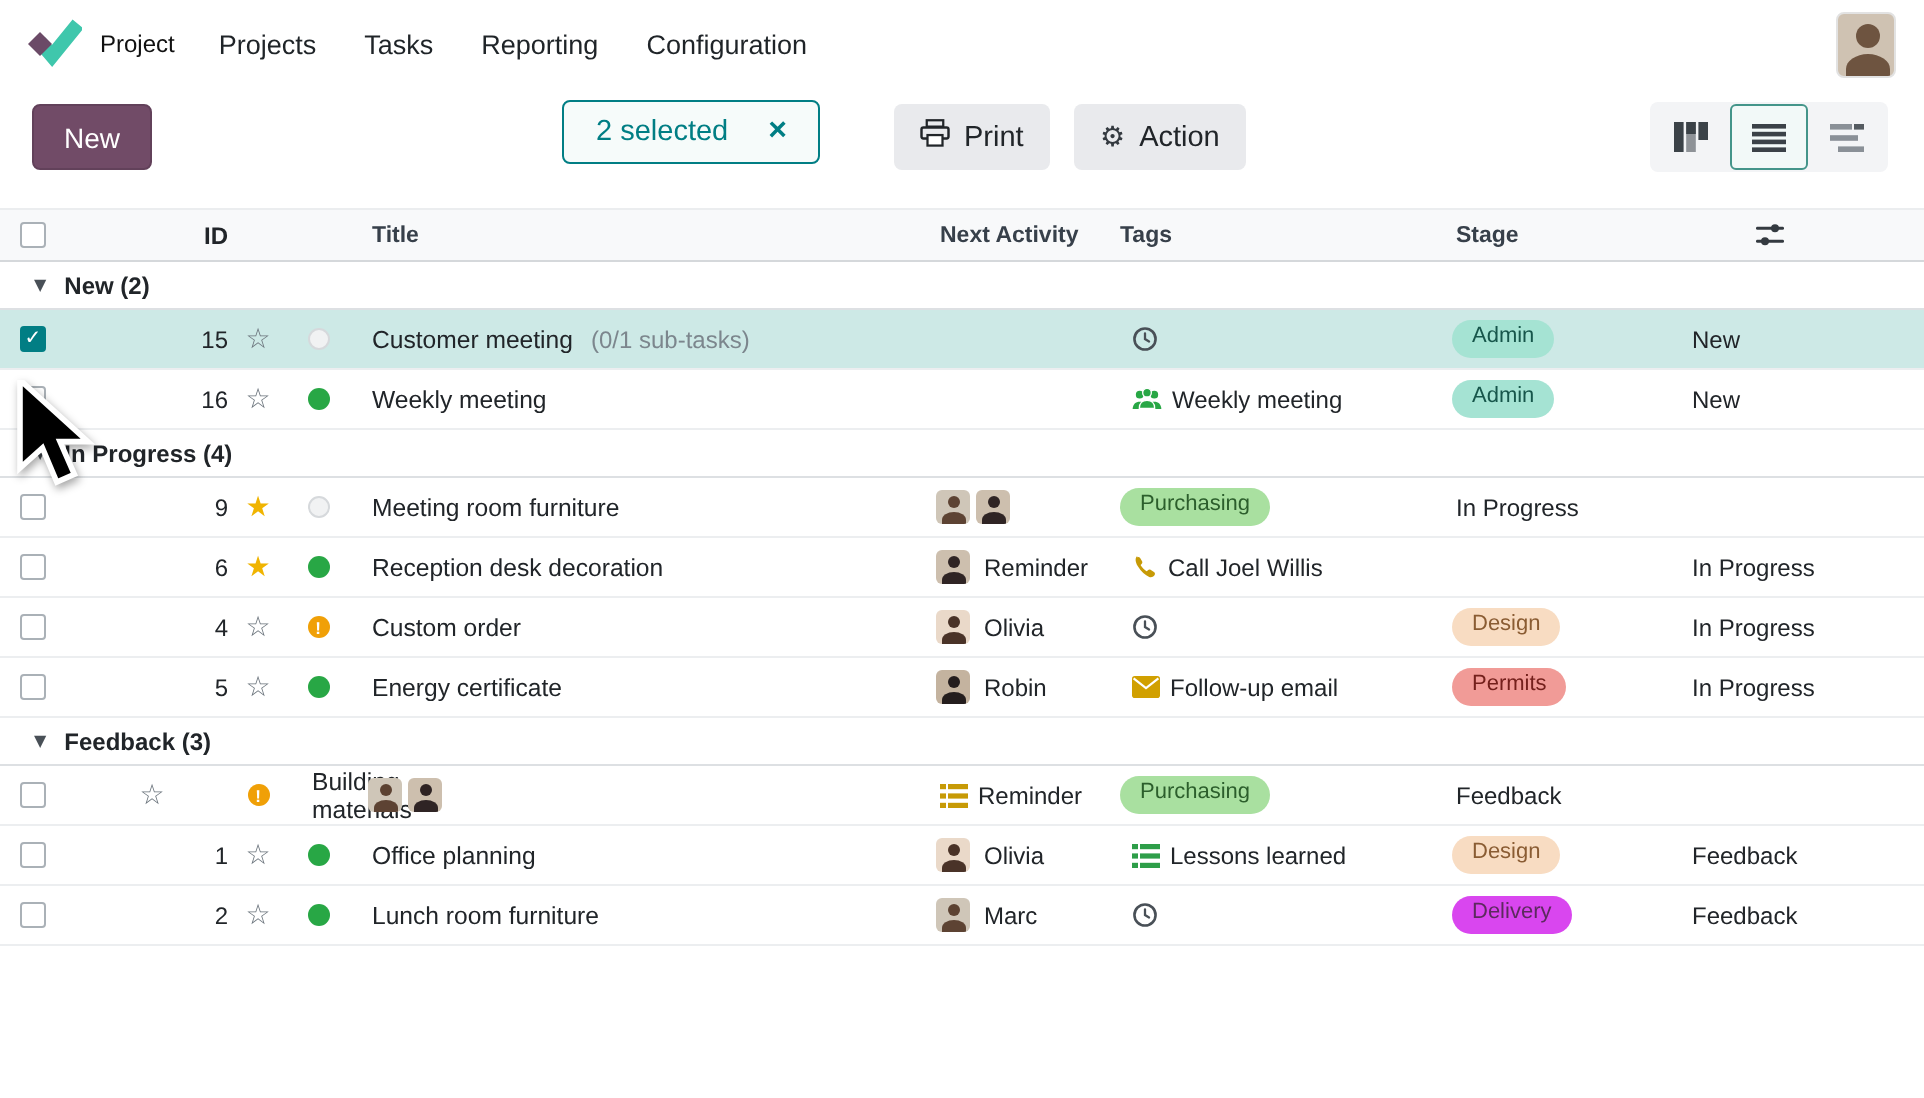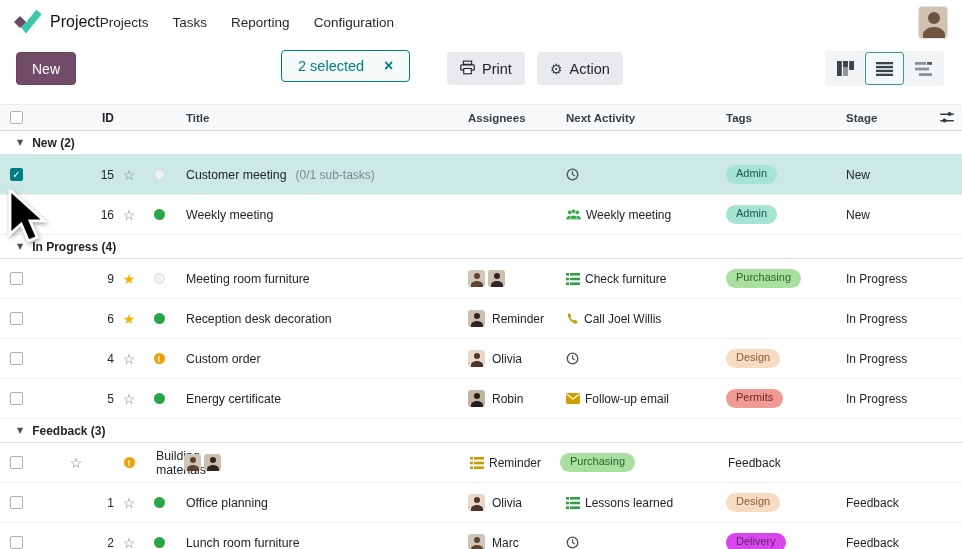--- a/index.html
+++ b/index.html
@@ -4,21 +4,21 @@
 <style>
   * { box-sizing: border-box; margin: 0; padding: 0; }
   html,body { width:962px; height:549px; }
   body {
     font-family: "Liberation Sans", "DejaVu Sans", sans-serif;
     background:#fff; color:#212529; position:relative; overflow:hidden;
   }
   
   .navbar { height:44px; display:flex; align-items:center; padding:0 14px; background:#fff; }
   .logo { width:27px; height:26px; margin-right:9px; display:flex; align-items:center; }
-  .app-name { font-size:16px; color:#111; }
+  .app-name { font-size:12px; color:#111; margin-right:22px; }
   .nav-item { font-size:13.5px; color:#1f2428; margin-right:24px; cursor:pointer; }
   .nav-avatar { margin-left:auto; width:30px; height:33px; border-radius:4px; background:#cfc2b2; position:relative; overflow:hidden; border:1px solid #e2e2e2; }
   .nav-avatar::before { content:""; position:absolute; top:5px; left:9px; width:12px; height:12px; border-radius:50%; background:#6e5440; }
   .nav-avatar::after { content:""; position:absolute; bottom:-4px; left:4px; width:22px; height:15px; border-radius:50% 50% 0 0; background:#6e5440; }
   
   .controls { height:54px; position:relative; background:#fff; }
   .new-btn { position:absolute; left:16px; top:8px; height:33px; padding:0 15px; background:#714B67; color:#fff; border:1px solid #62415a; border-radius:4px; font-size:14px; display:flex; align-items:center; cursor:pointer; }
   .selected-pill { position:absolute; left:281px; top:6px; height:32px; padding:0 16px; border:1px solid #017e84; border-radius:4px; background:#f6fbfa; display:flex; align-items:center; gap:20px; }
   .selected-text { color:#017e84; font-size:14.5px; }
   .pill-close { color:#017e84; font-size:16px; font-weight:bold; cursor:pointer; line-height:1; }
@@ -44,21 +44,21 @@
   .c-activity { padding-left:12px; gap:5px; }
   .c-tags { padding-left:6px; }
   .c-stage { padding-left:8px; font-size:12px; }
   .c-extra { justify-content:center; }
   .thead .c-title, .thead .c-assignees, .thead .c-activity, .thead .c-tags, .thead .c-stage { font-size:11.5px; }
   .checkbox { width:13px; height:13px; border:1px solid #aab1b7; border-radius:2px; background:#fff; display:flex; align-items:center; justify-content:center; flex:none; cursor:pointer; }
   .checkbox.checked { background:#017e84; border-color:#017e84; color:#fff; font-size:10px; font-family:"DejaVu Sans",sans-serif; }
   .checkbox.checked::after { content:"✓"; }
   .group-row { height:24px; display:flex; align-items:center; padding-left:17px; gap:9px; border-bottom:1px solid #dde0e3; font-size:12px; font-weight:700; color:#212529; background:#fff; cursor:pointer; }
   .group-caret { font-size:8px; color:#495057; font-family:"DejaVu Sans",sans-serif; }
-  .row { height:40px; border-bottom:1px solid #eceef0; background:#fff; font-size:12px; cursor:pointer; }
+  .row { height:30px; border-bottom:1px solid #eceef0; background:#fff; font-size:12px; cursor:pointer; }
   .row.selected { background:#cde9e6; }
   .star { font-size:14px; line-height:1; font-family:"DejaVu Sans",sans-serif; cursor:pointer; }
   .star.unstarred { color:#6c757d; }
   .star.starred { color:#f0b400; }
   .status-dot { width:11px; height:11px; border-radius:50%; flex:none; display:flex; align-items:center; justify-content:center; cursor:pointer; }
   .status-dot.todo { background:#f1f2f3; border:1px solid #d6d9dc; }
   .status-dot.done { background:#28a745; }
   .status-dot.warning { background:#f0a007; color:#fff; font-size:8.5px; font-weight:700; }
   .status-dot.warning::after { content:"!"; }
   .title-text { color:#212529; font-size:12.3px; }
@@ -149,21 +149,20 @@
 
 <div class="table">
   <div class="grid-row thead">
     <div class="cell c-check">
         <span class="checkbox"></span>
       </div>
     <div class="cell c-id">ID</div>
     <div class="cell c-star"></div>
     <div class="cell c-status"></div>
     <div class="cell c-title">Title</div>
-    <div class="cell c-assignees">Assignees</div>
     <div class="cell c-activity">Next Activity</div>
     <div class="cell c-tags">Tags</div>
     <div class="cell c-stage">Stage</div>
     <div class="cell c-extra">
       <span style="color:#343a40;display:flex;">
         <svg width="14" height="13" viewBox="0 0 14 13">
           <rect y="2.4" width="14" height="1.5" rx=".7" fill="currentColor"></rect>
           <circle cx="9.5" cy="3.1" r="2" fill="currentColor"></circle>
           <rect y="8.9" width="14" height="1.5" rx=".7" fill="currentColor"></rect>
           <circle cx="4.5" cy="9.6" r="2" fill="currentColor"></circle>
@@ -257,208 +256,195 @@
           <span class="status-dot todo"></span>
         </div>
     <div class="cell c-title">
       <span class="title-text">Meeting room furniture</span>
       <span class="subtitle"></span>
     </div>
     <div class="cell c-assignees">
           <span class="avatar av-man-beard"></span>
           <span class="avatar av-woman-dark"></span>
         </div>
+    <div class="cell c-tags">
+          <span class="tag-pill" style="background: rgb(169, 224, 160); color: rgb(44, 94, 44);">Purchasing</span>
+        </div>
+    <div class="cell c-stage">In Progress</div>
+    <div class="cell c-extra"></div>
+  </div>
+      <div class="grid-row row">
+    <div class="cell c-check">
+          <span class="checkbox"></span>
+        </div>
+    <div class="cell c-id">6</div>
+    <div class="cell c-star">
+          <span class="star starred">★</span>
+        </div>
+    <div class="cell c-status">
+          <span class="status-dot done"></span>
+        </div>
+    <div class="cell c-title">
+      <span class="title-text">Reception desk decoration</span>
+      <span class="subtitle"></span>
+    </div>
+    <div class="cell c-assignees">
+          <span class="avatar av-woman-dark"></span>
+          <span class="assignee-name">Reminder</span>
+        </div>
+    <div class="cell c-activity">
+          <span class="act-icon" style="color: rgb(199, 154, 6);">
+            <svg width="13" height="13" viewBox="0 0 16 16">
+              <path d="M3.2 1.2C2.1 2.2 1.6 4.1 3.6 7.6s4.6 5.6 7 6.5c1.5.6 2.9-.4 3.4-1.4.3-.6.1-1.3-.5-1.7l-2.1-1.3c-.5-.3-1.1-.2-1.5.2l-.7.7C8 10.1 6 8.1 5.3 6.7l.7-.7c.4-.4.5-1 .2-1.5L5 2.5c-.4-.6-1.2-.8-1.8-.4z" fill="currentColor"></path>
+            </svg>
+          </span>
+          <span class="act-label">Call Joel Willis</span>
+        </div>
+    <div class="cell c-tags"></div>
+    <div class="cell c-stage">In Progress</div>
+    <div class="cell c-extra"></div>
+  </div>
+      <div class="grid-row row">
+    <div class="cell c-check">
+          <span class="checkbox"></span>
+        </div>
+    <div class="cell c-id">4</div>
+    <div class="cell c-star">
+          <span class="star unstarred">☆</span>
+        </div>
+    <div class="cell c-status">
+          <span class="status-dot warning"></span>
+        </div>
+    <div class="cell c-title">
+      <span class="title-text">Custom order</span>
+      <span class="subtitle"></span>
+    </div>
+    <div class="cell c-assignees">
+          <span class="avatar av-woman-bun"></span>
+          <span class="assignee-name">Olivia</span>
+        </div>
+    <div class="cell c-activity">
+          <span class="act-icon" style="color: rgb(73, 80, 87);">
+            <svg width="13" height="13" viewBox="0 0 16 16">
+              <circle cx="8" cy="8" r="6.5" fill="none" stroke="currentColor" stroke-width="1.6"></circle>
+              <path d="M8 4.5V8l2.5 1.5" fill="none" stroke="currentColor" stroke-width="1.4" stroke-linecap="round"></path>
+            </svg>
+          </span>
+        </div>
+    <div class="cell c-tags">
+          <span class="tag-pill" style="background: rgb(248, 220, 194); color: rgb(138, 92, 51);">Design</span>
+        </div>
+    <div class="cell c-stage">In Progress</div>
+    <div class="cell c-extra"></div>
+  </div>
+      <div class="grid-row row">
+    <div class="cell c-check">
+          <span class="checkbox"></span>
+        </div>
+    <div class="cell c-id">5</div>
+    <div class="cell c-star">
+          <span class="star unstarred">☆</span>
+        </div>
+    <div class="cell c-status">
+          <span class="status-dot done"></span>
+        </div>
+    <div class="cell c-title">
+      <span class="title-text">Energy certificate</span>
+      <span class="subtitle"></span>
+    </div>
+    <div class="cell c-assignees">
+          <span class="avatar av-woman-curly"></span>
+          <span class="assignee-name">Robin</span>
+        </div>
+    <div class="cell c-activity">
+          <span class="act-icon" style="color: rgb(209, 160, 0);">
+            <svg width="14" height="11" viewBox="0 0 14 11">
+              <rect width="14" height="11" rx="1.4" fill="currentColor"></rect>
+              <path d="M.8 1.2 7 6l6.2-4.8" fill="none" stroke="#fff" stroke-width="1.1"></path>
+            </svg>
+          </span>
+          <span class="act-label">Follow-up email</span>
+        </div>
+    <div class="cell c-tags">
+          <span class="tag-pill" style="background: rgb(241, 155, 151); color: rgb(116, 32, 28);">Permits</span>
+        </div>
+    <div class="cell c-stage">In Progress</div>
+    <div class="cell c-extra"></div>
+  </div>
+      <div class="group-row">
+    <span class="group-caret">▼</span>
+    <span>Feedback (3)</span>
+  </div>
+      <div class="grid-row row">
+    <div class="cell c-check">
+          <span class="checkbox"></span>
+        </div>
+    <div class="cell c-star">
+          <span class="star unstarred">☆</span>
+        </div>
+    <div class="cell c-status">
+          <span class="status-dot warning"></span>
+        </div>
+    <div class="cell c-title">
+      <span class="title-text">Building materials</span>
+      <span class="subtitle"></span>
+    </div>
+    <div class="cell c-assignees">
+          <span class="avatar av-man-beard"></span>
+          <span class="avatar av-woman-dark"></span>
+        </div>
+    <div class="cell c-activity">
+          <span class="act-icon" style="color: rgb(199, 154, 6);">
+            <svg width="14" height="12" viewBox="0 0 14 12">
+              <rect width="3" height="2.6" fill="currentColor"></rect>
+              <rect x="4" width="10" height="2.6" fill="currentColor"></rect>
+              <rect y="4.7" width="3" height="2.6" fill="currentColor"></rect>
+              <rect x="4" y="4.7" width="10" height="2.6" fill="currentColor"></rect>
+              <rect y="9.4" width="3" height="2.6" fill="currentColor"></rect>
+              <rect x="4" y="9.4" width="10" height="2.6" fill="currentColor"></rect>
+            </svg>
+          </span>
+          <span class="act-label">Reminder</span>
+        </div>
+    <div class="cell c-tags">
+          <span class="tag-pill" style="background: rgb(169, 224, 160); color: rgb(44, 94, 44);">Purchasing</span>
+        </div>
+    <div class="cell c-stage">Feedback</div>
+    <div class="cell c-extra"></div>
+  </div>
+      <div class="grid-row row">
+    <div class="cell c-check">
+          <span class="checkbox"></span>
+        </div>
+    <div class="cell c-id">1</div>
+    <div class="cell c-star">
+          <span class="star unstarred">☆</span>
+        </div>
+    <div class="cell c-status">
+          <span class="status-dot done"></span>
+        </div>
+    <div class="cell c-title">
+      <span class="title-text">Office planning</span>
+      <span class="subtitle"></span>
+    </div>
+    <div class="cell c-assignees">
+          <span class="avatar av-woman-bun"></span>
+          <span class="assignee-name">Olivia</span>
+        </div>
     <div class="cell c-activity">
           <span class="act-icon" style="color: rgb(46, 158, 73);">
             <svg width="14" height="12" viewBox="0 0 14 12">
               <rect width="3" height="2.6" fill="currentColor"></rect>
               <rect x="4" width="10" height="2.6" fill="currentColor"></rect>
               <rect y="4.7" width="3" height="2.6" fill="currentColor"></rect>
               <rect x="4" y="4.7" width="10" height="2.6" fill="currentColor"></rect>
               <rect y="9.4" width="3" height="2.6" fill="currentColor"></rect>
               <rect x="4" y="9.4" width="10" height="2.6" fill="currentColor"></rect>
             </svg>
           </span>
-          <span class="act-label">Check furniture</span>
-        </div>
-    <div class="cell c-tags">
-          <span class="tag-pill" style="background: rgb(169, 224, 160); color: rgb(44, 94, 44);">Purchasing</span>
-        </div>
-    <div class="cell c-stage">In Progress</div>
-    <div class="cell c-extra"></div>
-  </div>
-      <div class="grid-row row">
-    <div class="cell c-check">
-          <span class="checkbox"></span>
-        </div>
-    <div class="cell c-id">6</div>
-    <div class="cell c-star">
-          <span class="star starred">★</span>
-        </div>
-    <div class="cell c-status">
-          <span class="status-dot done"></span>
-        </div>
-    <div class="cell c-title">
-      <span class="title-text">Reception desk decoration</span>
-      <span class="subtitle"></span>
-    </div>
-    <div class="cell c-assignees">
-          <span class="avatar av-woman-dark"></span>
-          <span class="assignee-name">Reminder</span>
-        </div>
-    <div class="cell c-activity">
-          <span class="act-icon" style="color: rgb(199, 154, 6);">
-            <svg width="13" height="13" viewBox="0 0 16 16">
-              <path d="M3.2 1.2C2.1 2.2 1.6 4.1 3.6 7.6s4.6 5.6 7 6.5c1.5.6 2.9-.4 3.4-1.4.3-.6.1-1.3-.5-1.7l-2.1-1.3c-.5-.3-1.1-.2-1.5.2l-.7.7C8 10.1 6 8.1 5.3 6.7l.7-.7c.4-.4.5-1 .2-1.5L5 2.5c-.4-.6-1.2-.8-1.8-.4z" fill="currentColor"></path>
-            </svg>
-          </span>
-          <span class="act-label">Call Joel Willis</span>
-        </div>
-    <div class="cell c-tags"></div>
-    <div class="cell c-stage">In Progress</div>
-    <div class="cell c-extra"></div>
-  </div>
-      <div class="grid-row row">
-    <div class="cell c-check">
-          <span class="checkbox"></span>
-        </div>
-    <div class="cell c-id">4</div>
-    <div class="cell c-star">
-          <span class="star unstarred">☆</span>
-        </div>
-    <div class="cell c-status">
-          <span class="status-dot warning"></span>
-        </div>
-    <div class="cell c-title">
-      <span class="title-text">Custom order</span>
-      <span class="subtitle"></span>
-    </div>
-    <div class="cell c-assignees">
-          <span class="avatar av-woman-bun"></span>
-          <span class="assignee-name">Olivia</span>
-        </div>
-    <div class="cell c-activity">
-          <span class="act-icon" style="color: rgb(73, 80, 87);">
-            <svg width="13" height="13" viewBox="0 0 16 16">
-              <circle cx="8" cy="8" r="6.5" fill="none" stroke="currentColor" stroke-width="1.6"></circle>
-              <path d="M8 4.5V8l2.5 1.5" fill="none" stroke="currentColor" stroke-width="1.4" stroke-linecap="round"></path>
-            </svg>
-          </span>
-        </div>
-    <div class="cell c-tags">
-          <span class="tag-pill" style="background: rgb(248, 220, 194); color: rgb(138, 92, 51);">Design</span>
-        </div>
-    <div class="cell c-stage">In Progress</div>
-    <div class="cell c-extra"></div>
-  </div>
-      <div class="grid-row row">
-    <div class="cell c-check">
-          <span class="checkbox"></span>
-        </div>
-    <div class="cell c-id">5</div>
-    <div class="cell c-star">
-          <span class="star unstarred">☆</span>
-        </div>
-    <div class="cell c-status">
-          <span class="status-dot done"></span>
-        </div>
-    <div class="cell c-title">
-      <span class="title-text">Energy certificate</span>
-      <span class="subtitle"></span>
-    </div>
-    <div class="cell c-assignees">
-          <span class="avatar av-woman-curly"></span>
-          <span class="assignee-name">Robin</span>
-        </div>
-    <div class="cell c-activity">
-          <span class="act-icon" style="color: rgb(209, 160, 0);">
-            <svg width="14" height="11" viewBox="0 0 14 11">
-              <rect width="14" height="11" rx="1.4" fill="currentColor"></rect>
-              <path d="M.8 1.2 7 6l6.2-4.8" fill="none" stroke="#fff" stroke-width="1.1"></path>
-            </svg>
-          </span>
-          <span class="act-label">Follow-up email</span>
-        </div>
-    <div class="cell c-tags">
-          <span class="tag-pill" style="background: rgb(241, 155, 151); color: rgb(116, 32, 28);">Permits</span>
-        </div>
-    <div class="cell c-stage">In Progress</div>
-    <div class="cell c-extra"></div>
-  </div>
-      <div class="group-row">
-    <span class="group-caret">▼</span>
-    <span>Feedback (3)</span>
-  </div>
-      <div class="grid-row row">
-    <div class="cell c-check">
-          <span class="checkbox"></span>
-        </div>
-    <div class="cell c-star">
-          <span class="star unstarred">☆</span>
-        </div>
-    <div class="cell c-status">
-          <span class="status-dot warning"></span>
-        </div>
-    <div class="cell c-title">
-      <span class="title-text">Building materials</span>
-      <span class="subtitle"></span>
-    </div>
-    <div class="cell c-assignees">
-          <span class="avatar av-man-beard"></span>
-          <span class="avatar av-woman-dark"></span>
-        </div>
-    <div class="cell c-activity">
-          <span class="act-icon" style="color: rgb(199, 154, 6);">
-            <svg width="14" height="12" viewBox="0 0 14 12">
-              <rect width="3" height="2.6" fill="currentColor"></rect>
-              <rect x="4" width="10" height="2.6" fill="currentColor"></rect>
-              <rect y="4.7" width="3" height="2.6" fill="currentColor"></rect>
-              <rect x="4" y="4.7" width="10" height="2.6" fill="currentColor"></rect>
-              <rect y="9.4" width="3" height="2.6" fill="currentColor"></rect>
-              <rect x="4" y="9.4" width="10" height="2.6" fill="currentColor"></rect>
-            </svg>
-          </span>
-          <span class="act-label">Reminder</span>
-        </div>
-    <div class="cell c-tags">
-          <span class="tag-pill" style="background: rgb(169, 224, 160); color: rgb(44, 94, 44);">Purchasing</span>
-        </div>
-    <div class="cell c-stage">Feedback</div>
-    <div class="cell c-extra"></div>
-  </div>
-      <div class="grid-row row">
-    <div class="cell c-check">
-          <span class="checkbox"></span>
-        </div>
-    <div class="cell c-id">1</div>
-    <div class="cell c-star">
-          <span class="star unstarred">☆</span>
-        </div>
-    <div class="cell c-status">
-          <span class="status-dot done"></span>
-        </div>
-    <div class="cell c-title">
-      <span class="title-text">Office planning</span>
-      <span class="subtitle"></span>
-    </div>
-    <div class="cell c-assignees">
-          <span class="avatar av-woman-bun"></span>
-          <span class="assignee-name">Olivia</span>
-        </div>
-    <div class="cell c-activity">
-          <span class="act-icon" style="color: rgb(46, 158, 73);">
-            <svg width="14" height="12" viewBox="0 0 14 12">
-              <rect width="3" height="2.6" fill="currentColor"></rect>
-              <rect x="4" width="10" height="2.6" fill="currentColor"></rect>
-              <rect y="4.7" width="3" height="2.6" fill="currentColor"></rect>
-              <rect x="4" y="4.7" width="10" height="2.6" fill="currentColor"></rect>
-              <rect y="9.4" width="3" height="2.6" fill="currentColor"></rect>
-              <rect x="4" y="9.4" width="10" height="2.6" fill="currentColor"></rect>
-            </svg>
-          </span>
           <span class="act-label">Lessons learned</span>
         </div>
     <div class="cell c-tags">
           <span class="tag-pill" style="background: rgb(248, 220, 194); color: rgb(138, 92, 51);">Design</span>
         </div>
     <div class="cell c-stage">Feedback</div>
     <div class="cell c-extra"></div>
   </div>
       <div class="grid-row row">
     <div class="cell c-check">

